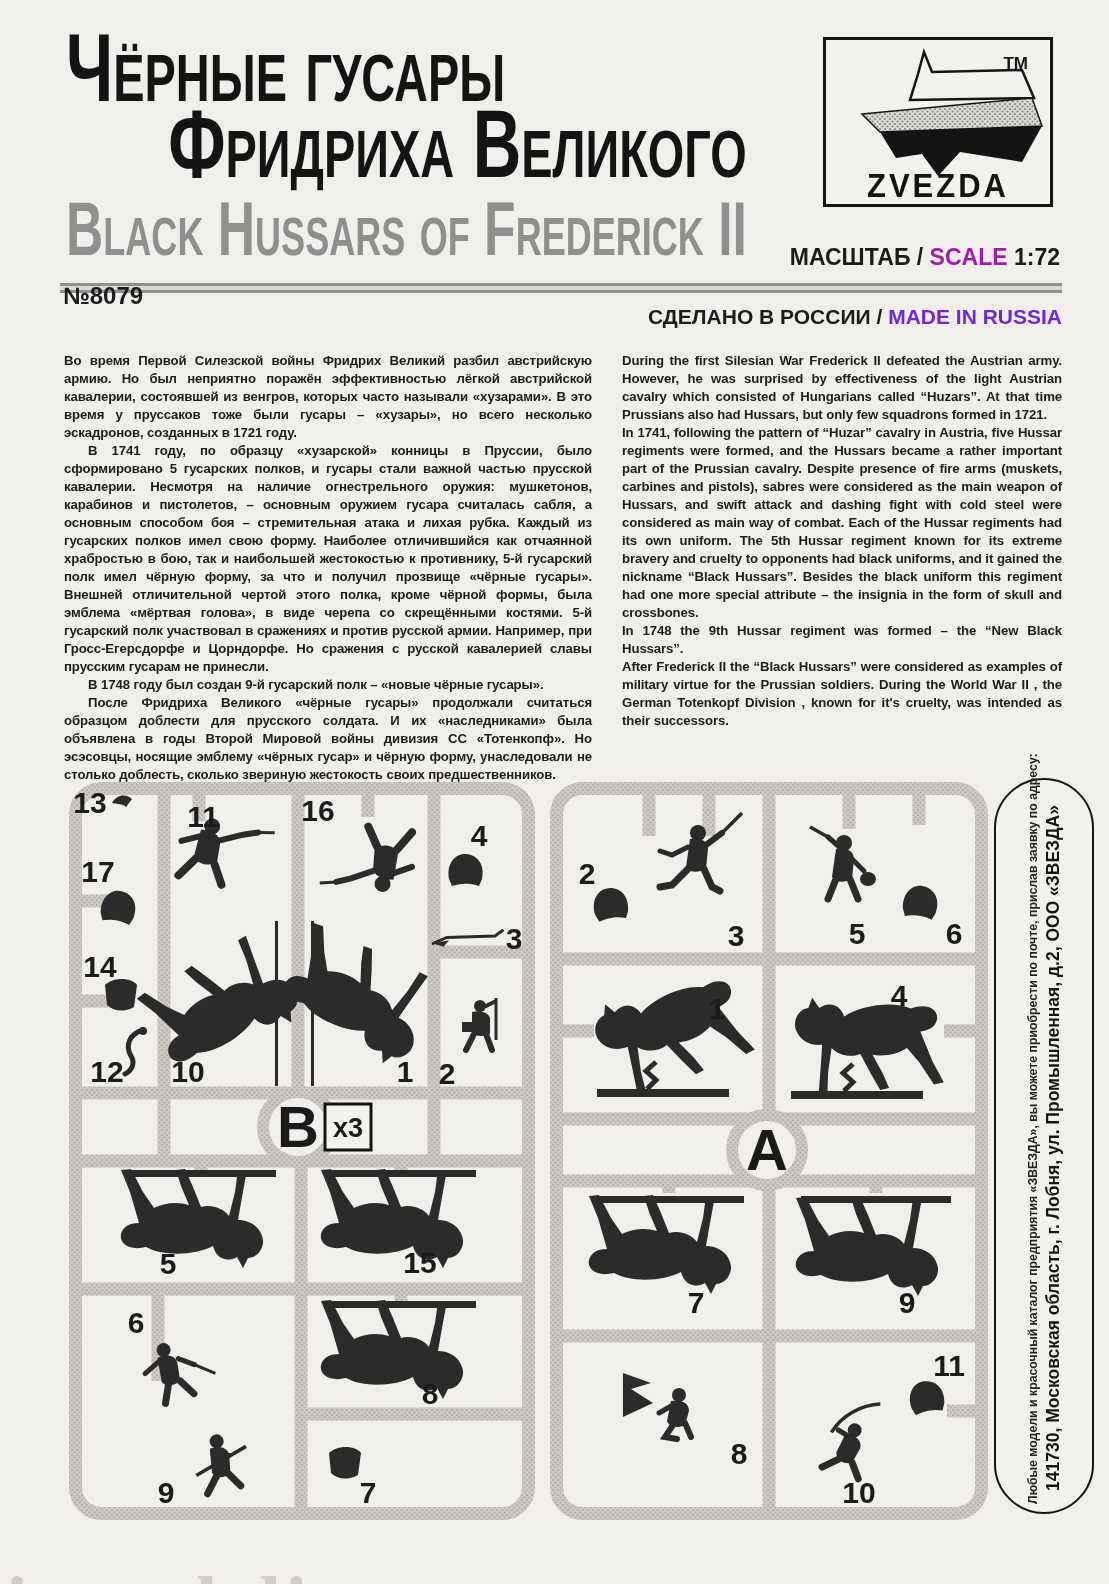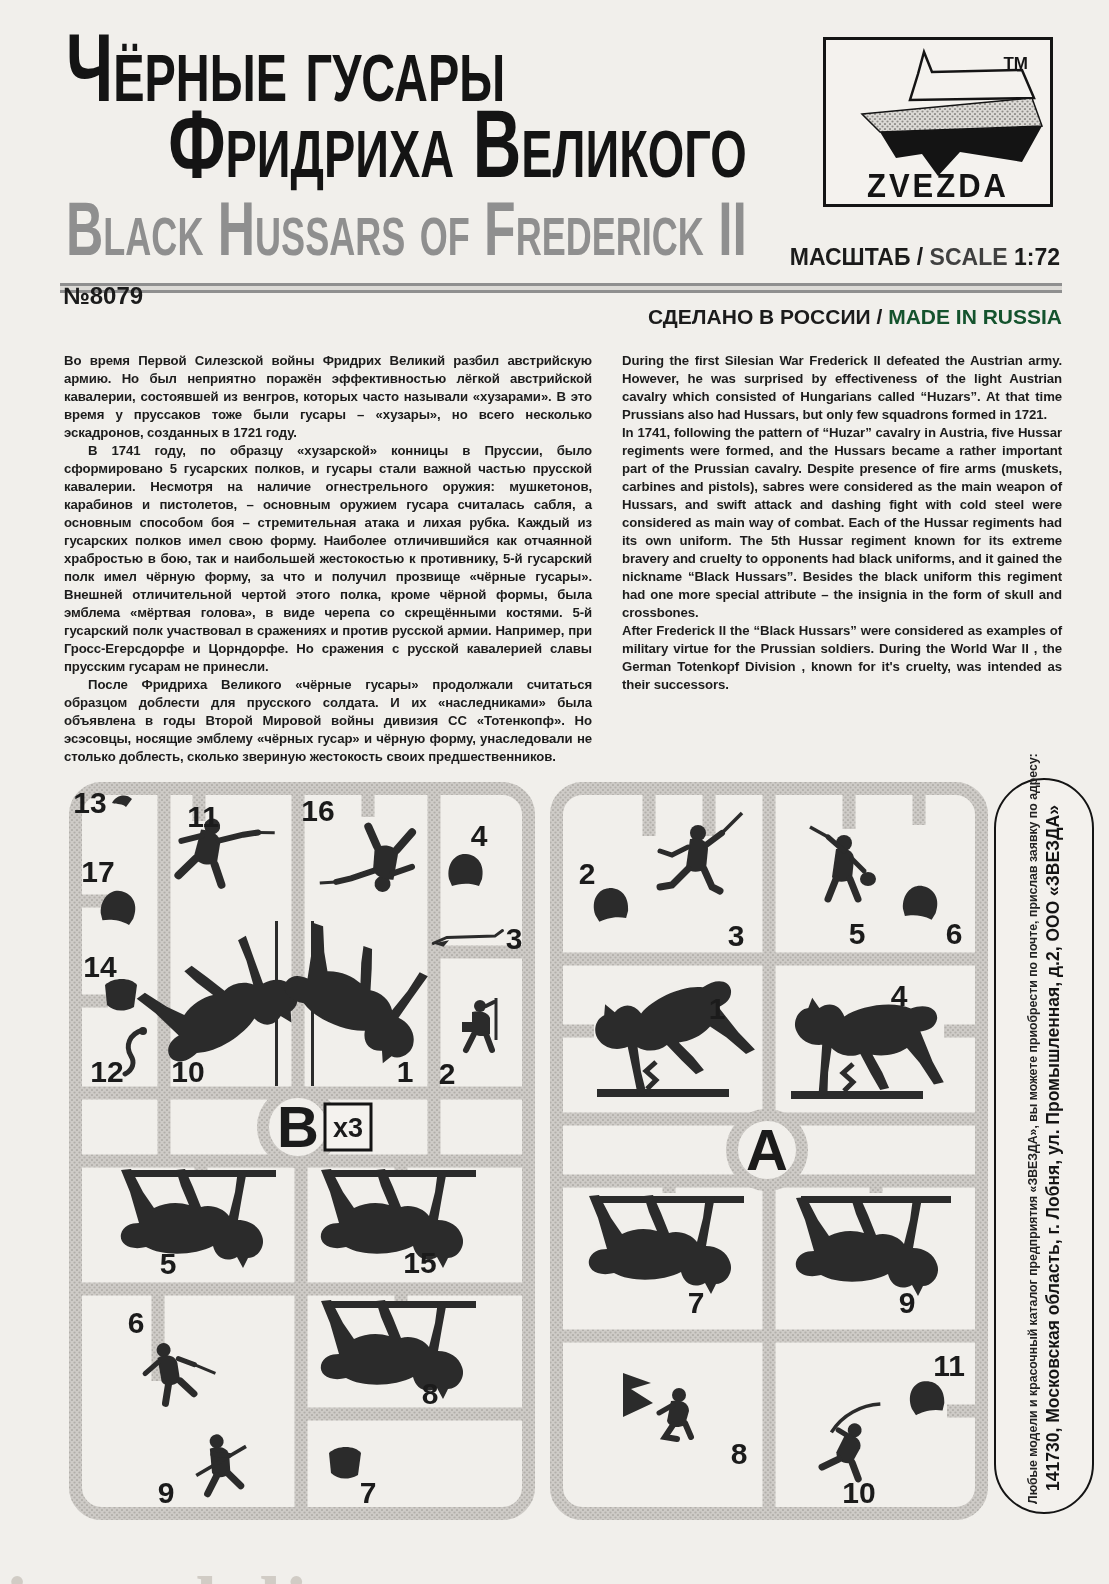--- a/index.html
+++ b/index.html
@@ -22,31 +22,31 @@
     transform:scaleX(0.68);transform-origin:0 0;color:#8f8f8f;white-space:nowrap;
   }
   .logo-box{
     position:absolute;left:823px;top:37px;width:230px;height:170px;
     border:3px solid #141414;background:#f4f2ee;
   }
   .scale-line{
     position:absolute;left:680px;top:244px;width:380px;text-align:right;
     font-size:23px;font-weight:700;white-space:nowrap;
   }
-  .scale-line .gray{color:#404040;}
+  .scale-line .gray{color:#a21caf;}
   .rule{
     position:absolute;left:60px;top:283px;width:1002px;height:10px;
     background:repeating-linear-gradient(180deg,#8f8f8f 0 3px,#dcdad6 3px 7px,#8f8f8f 7px 10px);
   }
   .kit-number{position:absolute;left:63px;top:282px;font-size:24px;font-weight:700;}
   .made-in{
     position:absolute;left:560px;top:305px;width:502px;text-align:right;
     font-size:21px;font-weight:700;white-space:nowrap;
   }
-  .made-in .gray{color:#14532d;}
+  .made-in .gray{color:#6d28d9;}
   
   .col{position:absolute;top:352px;text-align:justify;font-size:13.2px;
        line-height:18px;font-weight:700;color:#1c1c1c;letter-spacing:-0.1px;}
   .col p{margin:0;}
   .col-ru{left:64px;width:528px;}
   .col-ru p + p{text-indent:24px;}
   .col-en{left:622px;width:440px;}
   
   .sprue-svg{position:absolute;}
   svg text.pnum{font-family:"Liberation Sans",sans-serif;font-weight:700;
@@ -204,25 +204,27 @@
 <div class="kit-number" data-name="kit-number">№8079</div>
 
 <div class="made-in" data-name="made-in-line">
   <span data-name="made-in-ru">СДЕЛАНО В РОССИИ /</span>
   <span class="gray" data-name="made-in-en">MADE IN RUSSIA</span>
 </div>
 
 <div class="col col-ru" data-name="history-russian">
   <p data-name="paragraph-ru-1">Во время Первой Силезской войны Фридрих Великий разбил австрийскую армию. Но был неприятно поражён эффективностью лёгкой австрийской кавалерии, состоявшей из венгров, которых часто называли «хузарами». В это время у пруссаков тоже были гусары – «хузары», но всего несколько эскадронов, созданных в 1721 году.</p>
   <p data-name="paragraph-ru-2">В 1741 году, по образцу «хузарской» конницы в Пруссии, было сформировано 5 гусарских полков, и гусары стали важной частью прусской кавалерии. Несмотря на наличие огнестрельного оружия: мушкетонов, карабинов и пистолетов, – основным оружием гусара считалась сабля, а основным способом боя – стремительная атака и лихая рубка. Каждый из гусарских полков имел свою форму. Наиболее отличившийся как отчаянной храбростью в бою, так и наибольшей жестокостью к противнику, 5-й гусарский полк имел чёрную форму, за что и получил прозвище «чёрные гусары». Внешней отличительной чертой этого полка, кроме чёрной формы, была эмблема «мёртвая голова», в виде черепа со скрещёнными костями. 5-й гусарский полк участвовал в сражениях и против русской армии. Например, при Гросс-Егерсдорфе и Цорндорфе. Но сражения с русской кавалерией славы прусским гусарам не принесли.</p>
+  <p data-name="paragraph-ru-3">В 1748 году был создан 9-й гусарский полк – «новые чёрные гусары».</p>
   <p data-name="paragraph-ru-4">После Фридриха Великого «чёрные гусары» продолжали считаться образцом доблести для прусского солдата. И их «наследниками» была объявлена в годы Второй Мировой войны дивизия СС «Тотенкопф». Но эсэсовцы, носящие эмблему «чёрных гусар» и чёрную форму, унаследовали не столько доблесть, сколько звериную жестокость своих предшественников.</p>
 </div>
 <div class="col col-en" data-name="history-english">
   <p data-name="paragraph-en-1">During the first Silesian War Frederick II defeated the Austrian army. However, he was surprised by effectiveness of the light Austrian cavalry which consisted of Hungarians called “Huzars”. At that time Prussians also had Hussars, but only few squadrons formed in 1721.</p>
   <p data-name="paragraph-en-2">In 1741, following the pattern of “Huzar” cavalry in Austria, five Hussar regiments were formed, and the Hussars became a rather important part of the Prussian cavalry. Despite presence of fire arms (muskets, carbines and pistols), sabres were considered as the main weapon of Hussars, and swift attack and dashing fight with cold steel were considered as main way of combat. Each of the Hussar regiments had its own uniform. The 5th Hussar regiment known for its extreme bravery and cruelty to opponents had black uniforms, and it gained the nickname “Black Hussars”. Besides the black uniform this regiment had one more special attribute – the insignia in the form of skull and crossbones.</p>
+  <p data-name="paragraph-en-4">In 1748 the 9th Hussar regiment was formed – the “New Black Hussars”.</p>
   <p data-name="paragraph-en-5">After Frederick II  the “Black Hussars” were considered as examples of military virtue for the Prussian soldiers. During the World War II , the German Totenkopf Division , known for it's cruelty, was intended as their successors.</p>
 </div>
 
 <svg class="sprue-svg" style="left:68px;top:781px" width="468" height="740" viewBox="0 0 468 740" data-name="sprue-b-diagram">
   <defs>
     <pattern id="htB" width="5" height="5" patternUnits="userSpaceOnUse">
       <rect width="5" height="5" fill="#cecbc7"></rect>
       <circle cx="1.5" cy="1.5" r="1.1" fill="#b2afaa"></circle>
       <circle cx="4" cy="4" r="1.1" fill="#b2afaa"></circle>
     </pattern>

